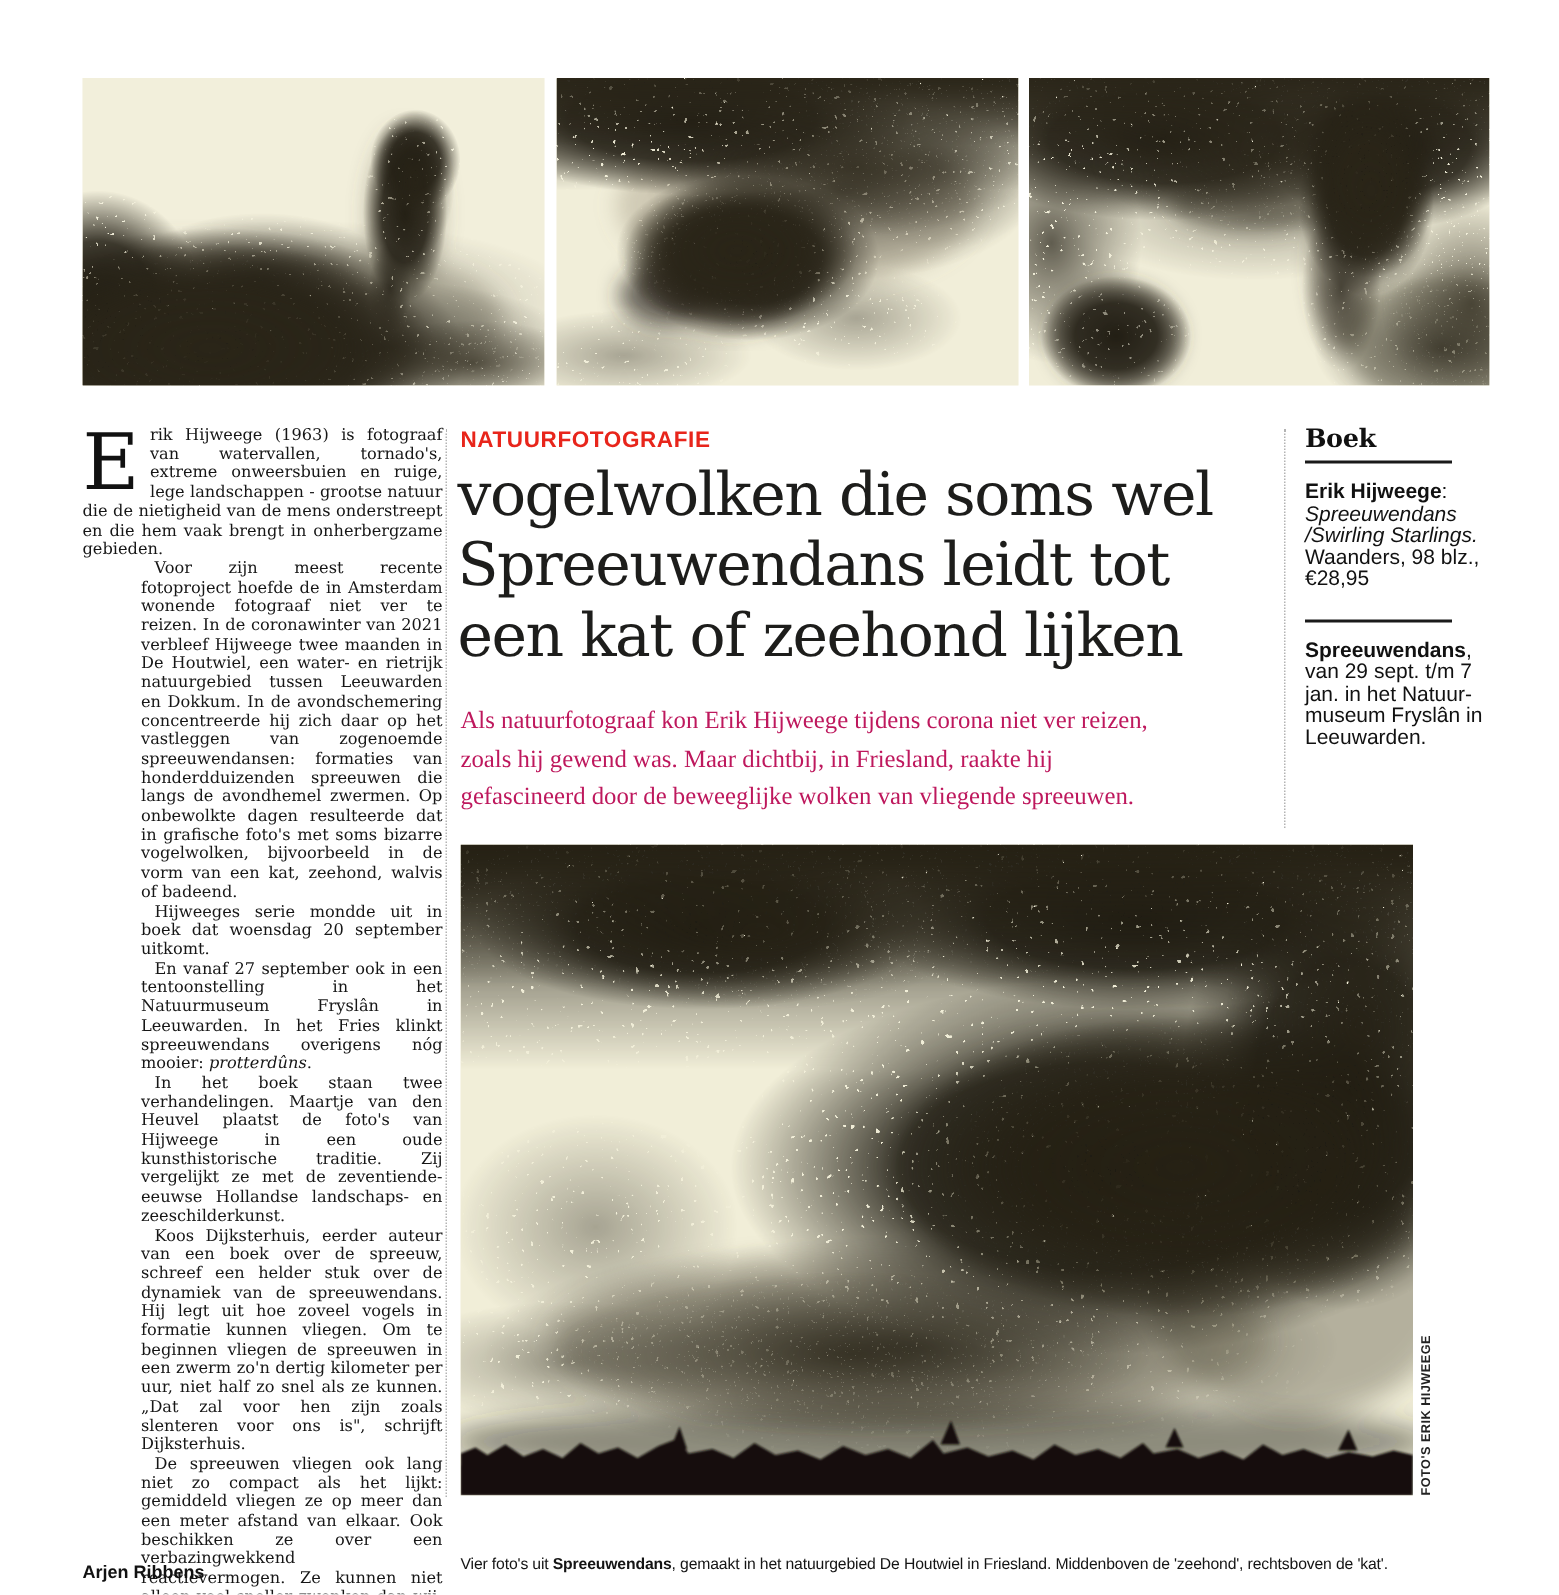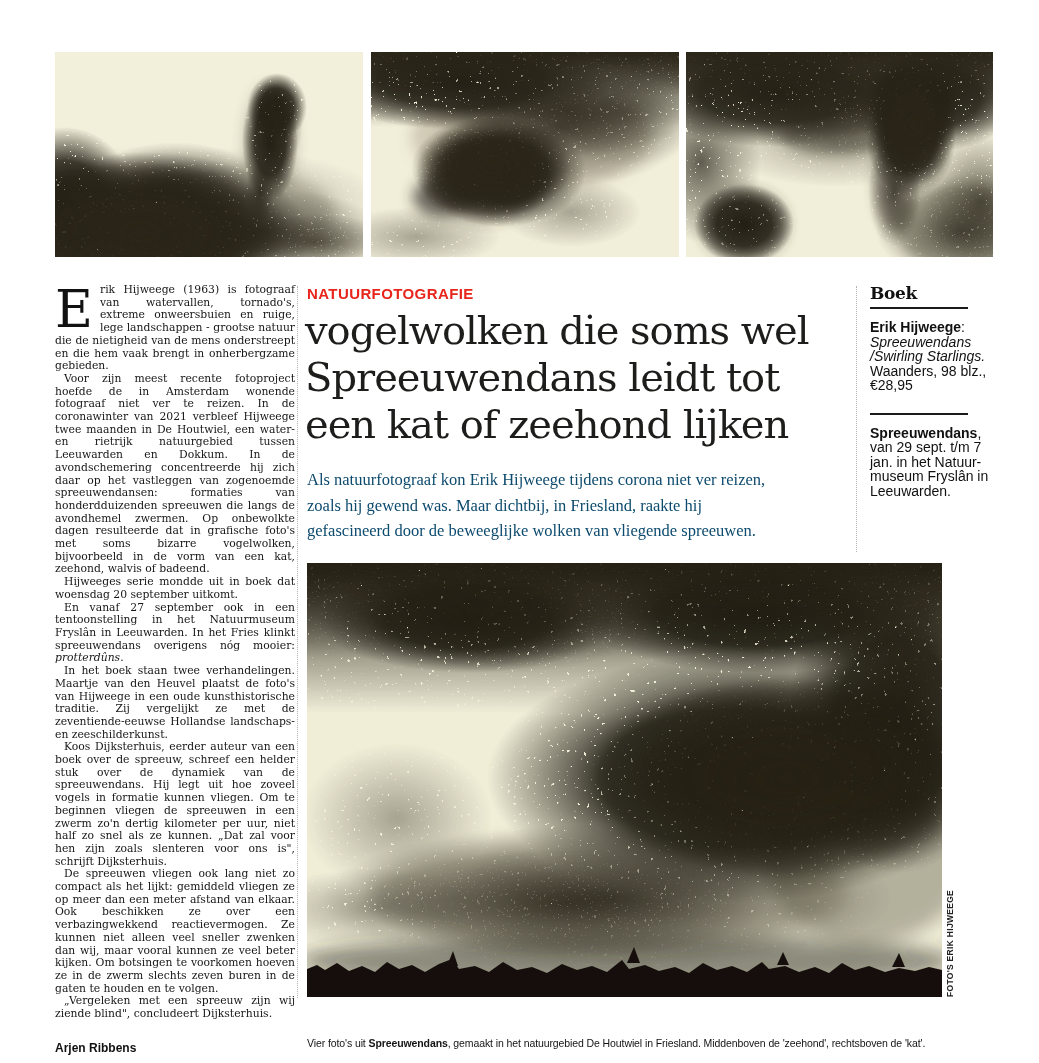--- a/index.html
+++ b/index.html
@@ -14,21 +14,21 @@
   .photo svg { display:block; }
   .col-divider {
     position:absolute; width:0; border-left:1px dotted #b3b3b3;
   }
   
   .article-col {
     position:absolute; left:55px; top:284px; width:240px;
     font-size:10.8px; line-height:12.7px; text-align:justify; color:#161616;
   }
   .article-col p { margin:0; }
-  .article-col p.indent { text-indent:9px; }
+  .article-col p.indent { text-indent:9px;margin-left:39px; }
   .dropcap {
     float:left; font:400 52px/44px "DejaVu Serif", serif; color:#111;
     margin:3px 7px 0 0;
   }
   .byline {
     position:absolute; left:55px; top:1001px;
     font:700 12px/14px "Liberation Sans", sans-serif; color:#111;margin-top:40px;
   }
   
   .kicker {
@@ -36,21 +36,21 @@
     font:700 15px/16px "Liberation Sans", sans-serif; letter-spacing:.4px;
     color:#e8251b;
   }
   .headline {
     position:absolute; left:305px; top:307px; width:545px;
     font:400 40px/47px "DejaVu Serif", serif; letter-spacing:-1px; color:#1d1d1b;
   }
   .headline div { white-space:nowrap; }
   .standfirst {
     position:absolute; left:307px; top:467px; width:545px;
-    font:400 16.5px/25.5px "Liberation Serif", serif; color:#0c4a6e;
+    font:400 16.5px/25.5px "Liberation Serif", serif; color:#be185d;
   }
   .standfirst div { white-space:nowrap; }
   .main-photo { left:307px; top:563px; width:635px; height:434px; }
   .photo-credit {
     position:absolute; left:945px; top:997px;
     transform:rotate(-90deg); transform-origin:0 0;
     font:700 8.5px/10px "Liberation Sans", sans-serif; letter-spacing:.3px;
     color:#222; white-space:nowrap;
   }
   .caption {

